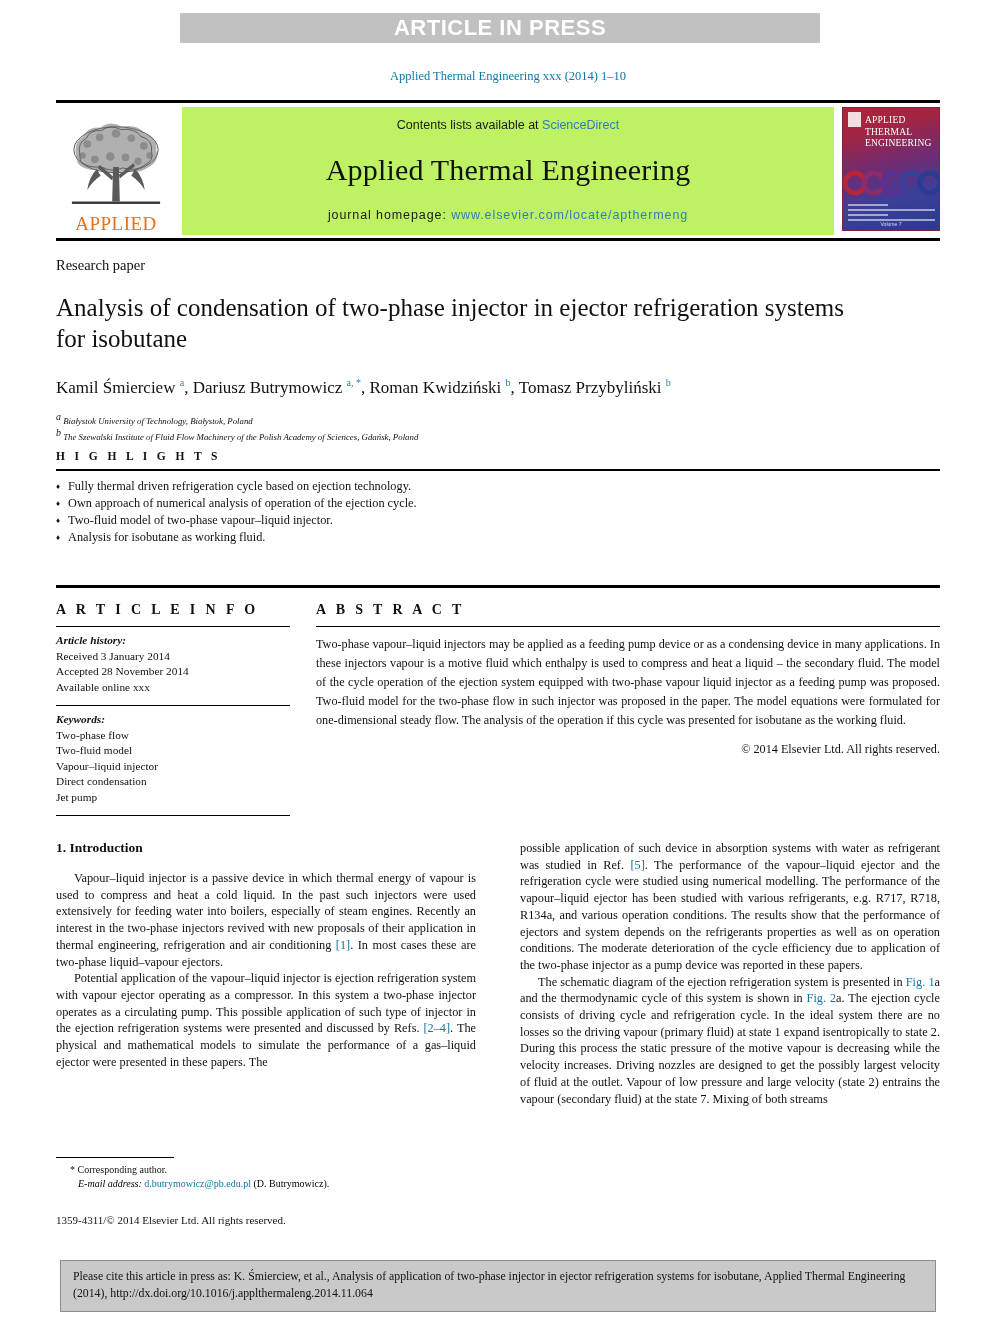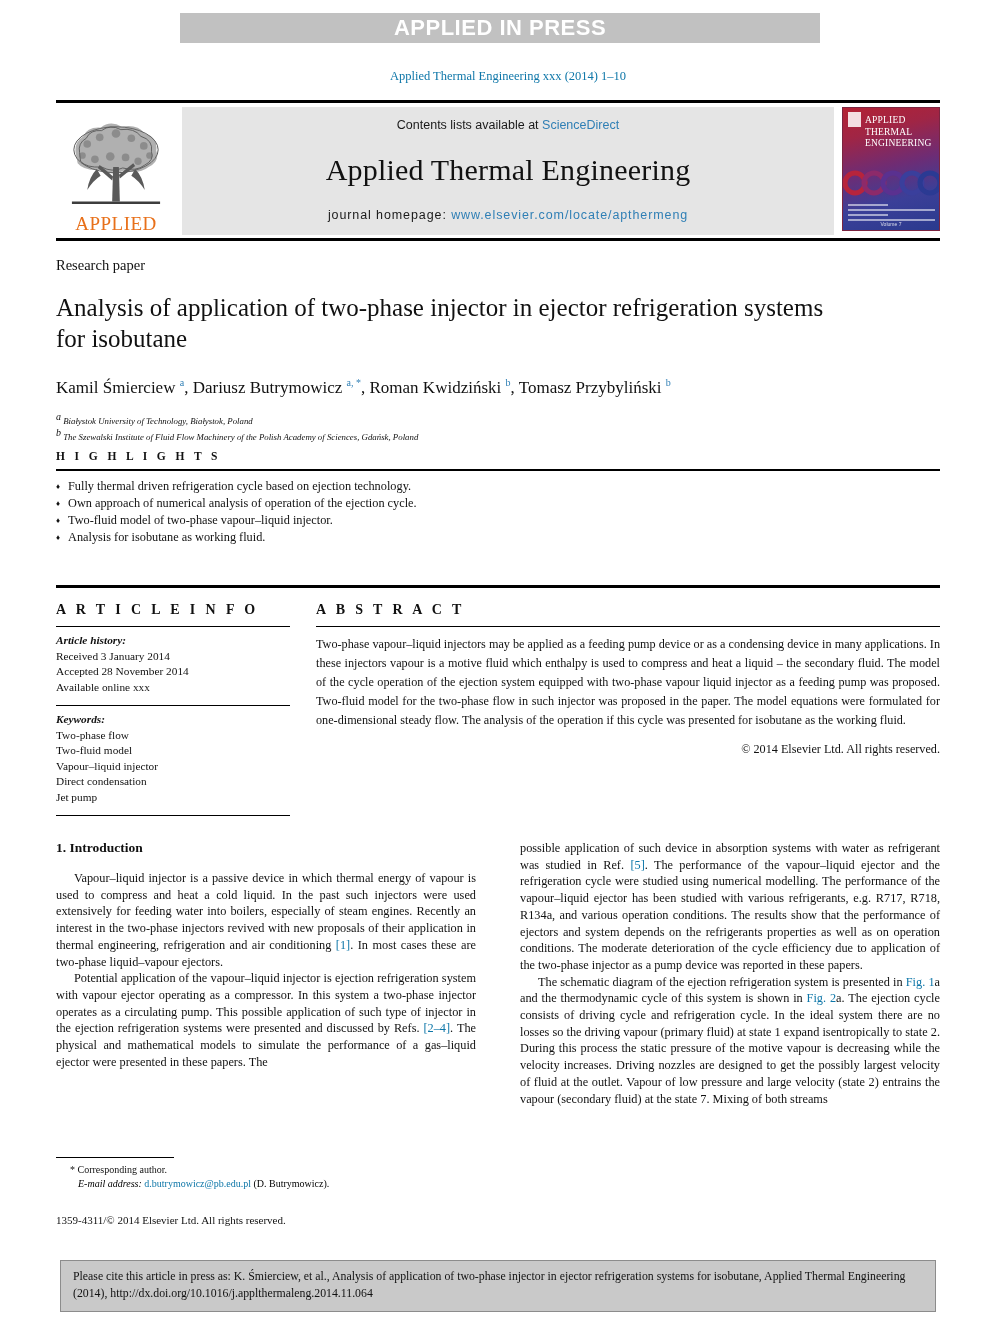--- a/index.html
+++ b/index.html
@@ -89,21 +89,21 @@
   .elsevier-word {
     font-family: "Liberation Serif", serif;
     font-size: 19px;
     letter-spacing: 0.5px;
     color: #e8701a;
     line-height: 1;
     margin-top: 1px;
   }
   .masthead-center {
     flex: 1;
-    background: #e5e5e5;
+    background: #bef264;
     display: flex;
     flex-direction: column;
     align-items: center;
     justify-content: space-between;
     padding: 11px 0 13px 0;
     box-sizing: border-box;
     margin: 0 8px 0 6px;
   }
   .contents-line {
     font-family: "Liberation Sans", sans-serif;
@@ -352,21 +352,21 @@
     line-height: 17px;
     color: #111;
   }
 </style>
 </head>
 <body>
 
 <div class="page">
 
   <div class="aip-band">
-    <span class="aip-text">APPLIED IN PRESS</span>
+    <span class="aip-text">ARTICLE IN PRESS</span>
   </div>
 
   <div class="runhead">Applied Thermal Engineering xxx (2014) 1–10</div>
 
   <div class="masthead">
     <div class="rule-thick-top"></div>
 
     <div class="masthead-row">
 
       <div class="elsevier-logo">
@@ -430,21 +430,21 @@
         <div class="cv-bottom">Volume 7</div>
       </div>
 
     </div>
 
     <div class="rule-thick-bottom"></div>
   </div>
 
   <div class="titleblock">
     <div class="paper-type">Research paper</div>
-    <h1 class="paper-title">Analysis of application of two-phase injector in ejector refrigeration systems for isobutane</h1>
+    <h1 class="paper-title">Analysis of condensation of two-phase injector in ejector refrigeration systems for isobutane</h1>
     <div class="authors">
       <span><span>Kamil Śmierciew</span> <sup>a</sup></span><span>, </span><span><span>Dariusz Butrymowicz</span> <sup>a, *</sup></span><span>, </span><span><span>Roman Kwidziński</span> <sup>b</sup></span><span>, </span><span><span>Tomasz Przybyliński</span> <sup>b</sup></span>
     </div>
     <div class="aff">
       <sup>a</sup> <span>Białystok University of Technology, Białystok, Poland</span>
     </div>
     <div class="aff">
       <sup>b</sup> <span>The Szewalski Institute of Fluid Flow Machinery of the Polish Academy of Sciences, Gdańsk, Poland</span>
     </div>
   </div>

